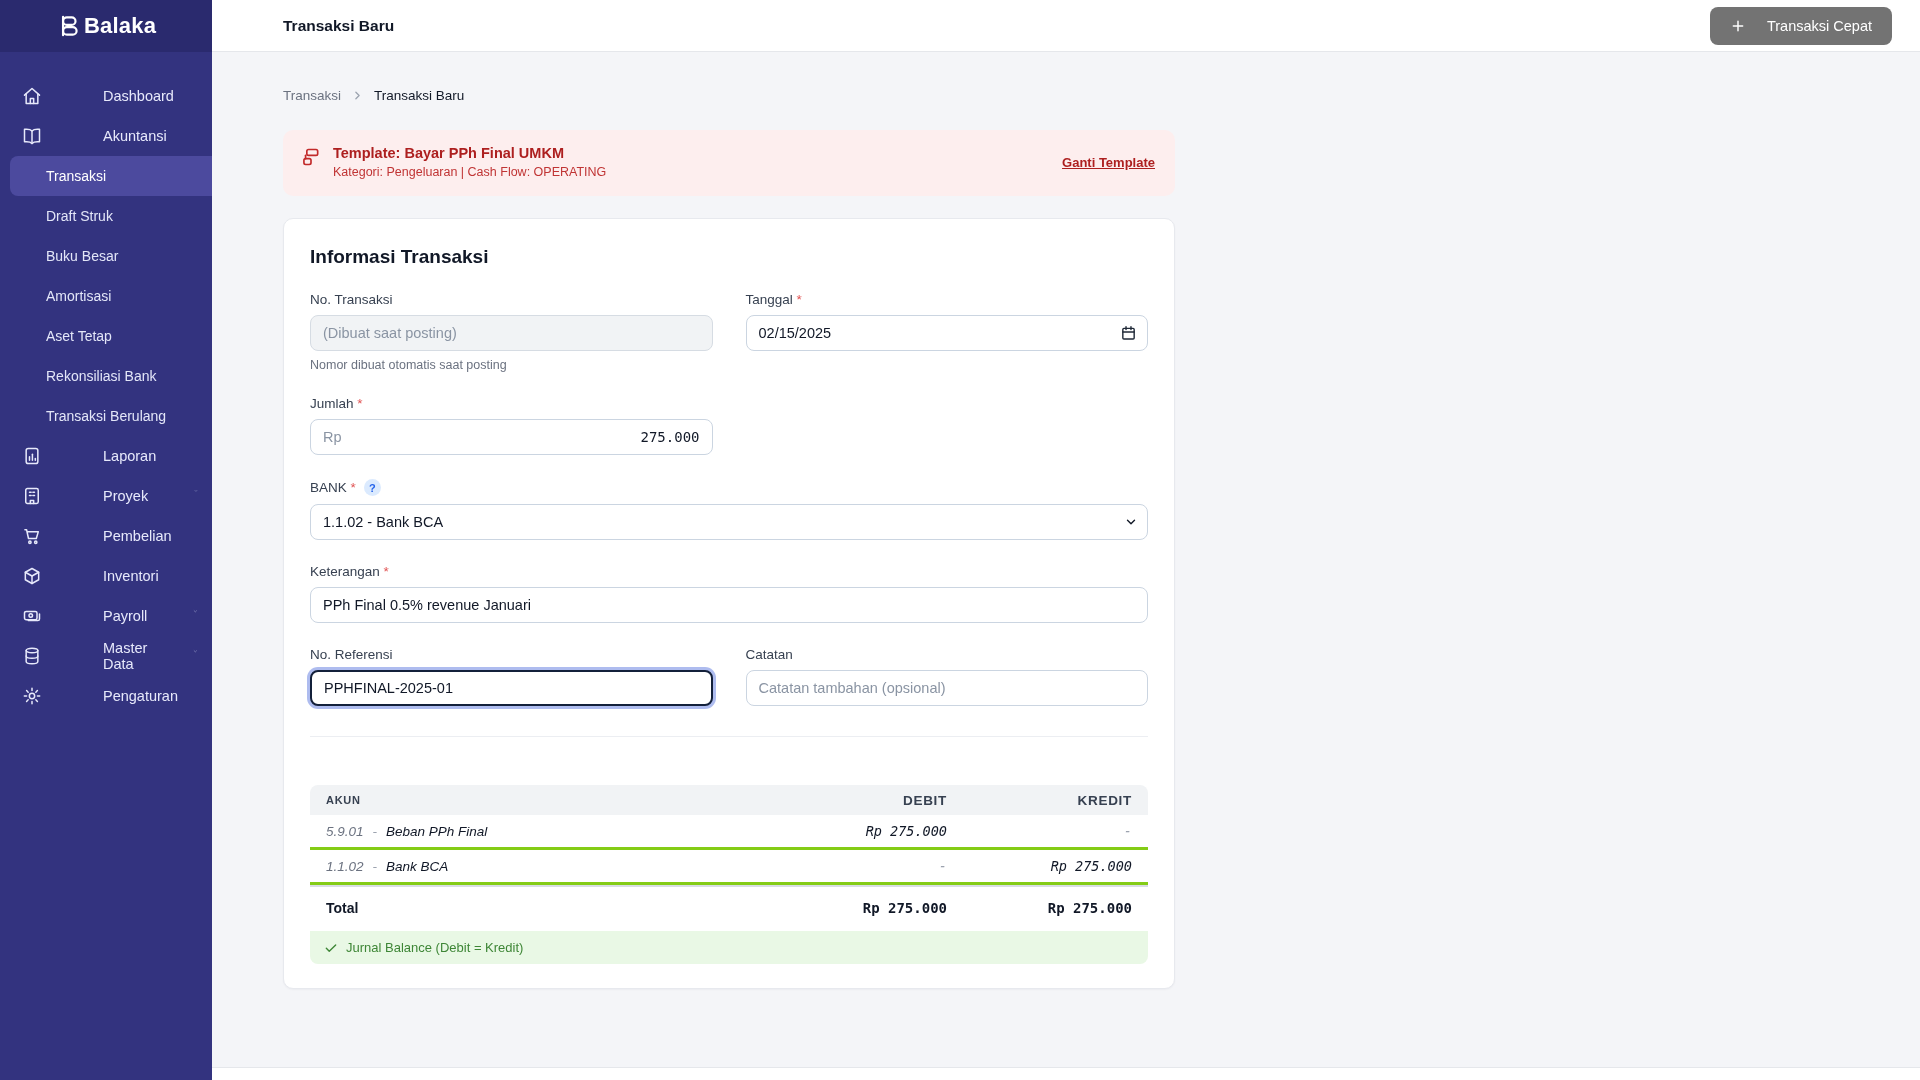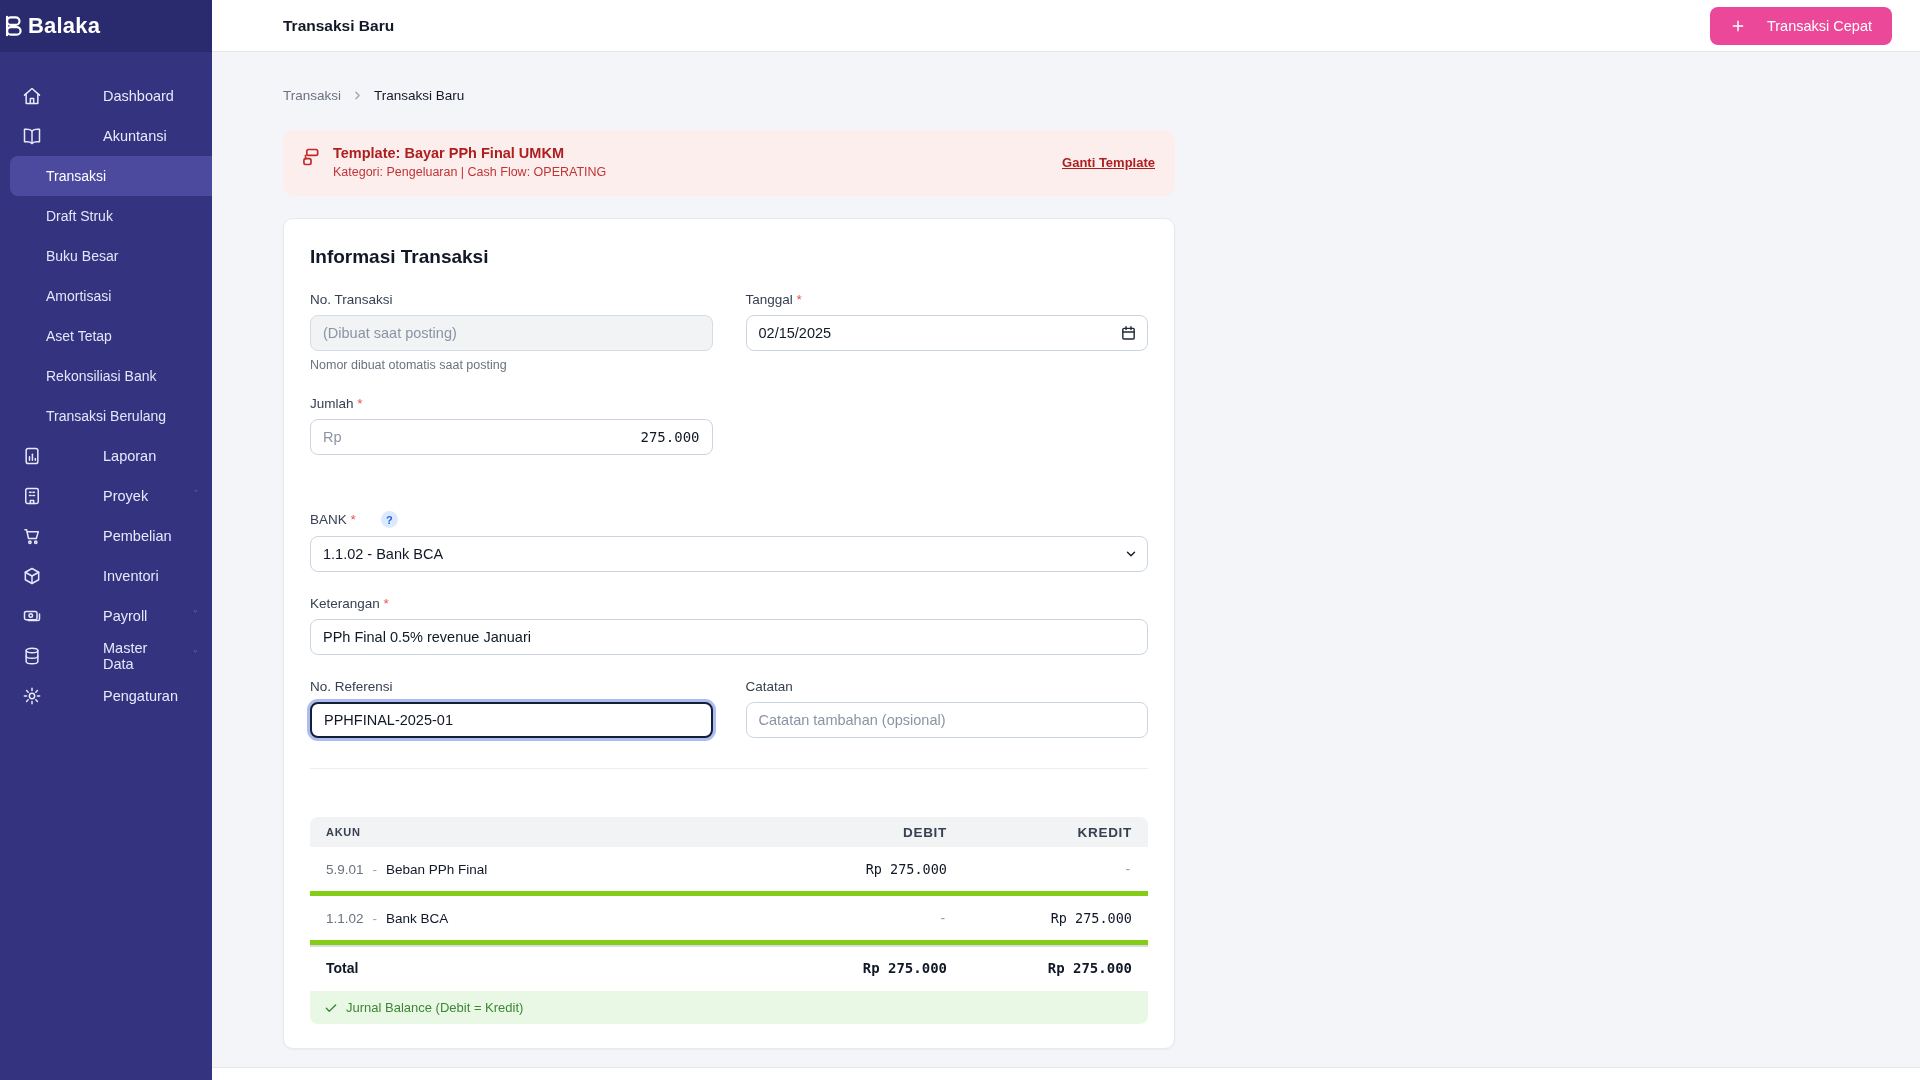--- a/index.html
+++ b/index.html
@@ -2,37 +2,37 @@
 <html><head>
 <meta charset="utf-8">
 <style>
   * { margin:0; padding:0; box-sizing:border-box; }
   html,body { width:1920px; height:1080px; overflow:hidden; }
   body { font-family:"Liberation Sans", sans-serif; background:#f4f5f8; color:#111827; font-size:14px; }
   .app { display:flex; width:1920px; height:1080px; }
 
   
   .sidebar { width:212px; min-width:212px; height:100%; background:#33337f; color:#e7e9fb; display:flex; flex-direction:column; }
-  .sidebar-header { height:52px; background:#2a2a6e; display:flex; align-items:center; justify-content:flex-start; gap:2px; }
+  .sidebar-header { height:52px; background:#2a2a6e; display:flex; align-items:center; justify-content:center; gap:2px; }
   .logo-icon { width:26px; height:26px; color:#fff; }
   .logo-text { font-size:22px; font-weight:bold; color:#fff; letter-spacing:.2px; }
   .nav { padding-top:24px; flex:1; overflow:hidden; }
   .nav-item { display:flex; align-items:center; height:40px; padding:0 14px 0 22px; cursor:pointer; color:#e7e9fb;gap:46px; }
   .nav-item .ic { width:20px; height:20px; margin-right:15px; flex:0 0 20px; }
   .nav-item .lbl { flex:1; font-size:14.5px; }
   .nav-item .chev { width:15px; height:15px; color:#cdd2f0; }
   .subnav { }
   .sub-item { display:flex; align-items:center; height:40px; padding-left:46px; font-size:14px; color:#e3e6f8; cursor:pointer; }
   .sub-item.active { background:#4c4a9e; margin-left:10px; padding-left:36px; border-radius:8px 0 0 8px; color:#ffffff; }
 
   
   .main { flex:1; display:flex; flex-direction:column; height:100%; }
   .topbar { height:52px; background:#ffffff; border-bottom:1px solid #e5e7eb; display:flex; align-items:center; justify-content:space-between; padding:0 28px 0 71px; }
   .topbar-title { font-size:15.5px; font-weight:600; color:#111827; }
-  .btn-primary { display:flex; align-items:center; gap:21px; background:#ec4899; color:#fff; border:none; border-radius:8px; height:38px; padding:0 20px; font-size:14.5px; font-family:inherit; cursor:pointer; }
+  .btn-primary { display:flex; align-items:center; gap:21px; background:#737373; color:#fff; border:none; border-radius:8px; height:38px; padding:0 20px; font-size:14.5px; font-family:inherit; cursor:pointer; }
   .btn-primary .ic { width:16px; height:16px; }
 
   .content { flex:1; overflow:hidden; position:relative; }
   .page-inner { width:892px; margin-left:71px; }
 
   .breadcrumb { display:flex; align-items:center; gap:10px; margin-top:36px; font-size:13.5px; }
   .crumb-muted { color:#6b7280; cursor:pointer; }
   .crumb-sep { width:13px; height:13px; color:#9ca3af; }
   .crumb-current { color:#111827; }
 
@@ -58,39 +58,39 @@
   .inp.focused { border:2px solid #13203a; box-shadow:0 0 0 3px rgba(76,106,220,.45); }
   .helper { font-size:12.5px; color:#6b7280; margin-top:7px; }
 
   .inp-wrap { position:relative; }
   .inp-wrap .cal-ic { position:absolute; right:11px; top:50%; transform:translateY(-50%); width:17px; height:17px; color:#1f2937; pointer-events:none; }
 
   .amount-box { display:flex; align-items:center; height:36px; border:1px solid #cbd5e1; border-radius:8px; padding:0 12px; background:#fff; }
   .amount-prefix { color:#8a94a3; font-size:14.5px; }
   .amount-val { flex:1; border:none; outline:none; text-align:right; font-family:"DejaVu Sans Mono", monospace; font-size:14px; color:#111827; background:transparent; }
 
-  .label-line { display:flex; align-items:center; gap:25px; margin-bottom:8px;margin-top:32px; }
+  .label-line { display:flex; align-items:center; gap:8px; margin-bottom:8px; }
   .label-line label { margin-bottom:0; }
   .help-badge { width:17px; height:17px; border-radius:50%; background:#dbeafe; color:#2563eb; font-size:11px; font-weight:bold; display:flex; align-items:center; justify-content:center; cursor:pointer; }
 
   .sel-wrap { position:relative; }
   select.inp { appearance:none; -webkit-appearance:none; padding-right:30px; }
   .sel-chev { position:absolute; right:10px; top:50%; transform:translateY(-50%); width:14px; height:14px; color:#111827; pointer-events:none; }
 
   
   .preview { border-top:1px solid #eceef2; margin-top:6px; padding-top:28px; }
   .preview-head { display:flex; align-items:baseline; justify-content:space-between; }
   .preview-note { font-size:12.5px; color:#6b7280; }
   .jtable { margin-top:20px; border-radius:8px; }
   .jrow { display:grid; grid-template-columns:1fr 185px 185px; align-items:center; }
   .jhead { background:#f1f3f5; border-radius:8px 8px 0 0; height:30px; }
   .jhead .jc { font-size:11px; font-weight:bold; letter-spacing:.7px; color:#374151; }
   .jc { padding:0 16px; }
   .jc.num { text-align:right; font-family:"DejaVu Sans Mono", monospace; font-size:13.5px; }
-  .jbody { height:49px; border-bottom:5px solid #84cc16; }
+  .jbody { height:35px; border-bottom:3px solid #84cc16;font-style:italic; }
   .acct { display:flex; align-items:center; gap:9px; font-size:13.5px; }
   .acct-code { color:#6b7280; }
   .acct-dash { color:#9ca3af; }
   .acct-name { color:#111827; }
   .muted-dash { color:#9ca3af; }
   .jtotal { height:44px; border-top:2px solid #d8dde3; font-weight:bold; }
   .jtotal .jc { font-size:14px; }
   .jtotal .jc.num { font-weight:bold; }
   .balance-bar { margin-top:2px; background:#e9f8e5; border-radius:0 0 8px 8px; height:33px; display:flex; align-items:center; padding:0 14px; gap:8px; color:#3e8636; font-size:13px; }
   .balance-bar .chk { width:14px; height:14px; }

